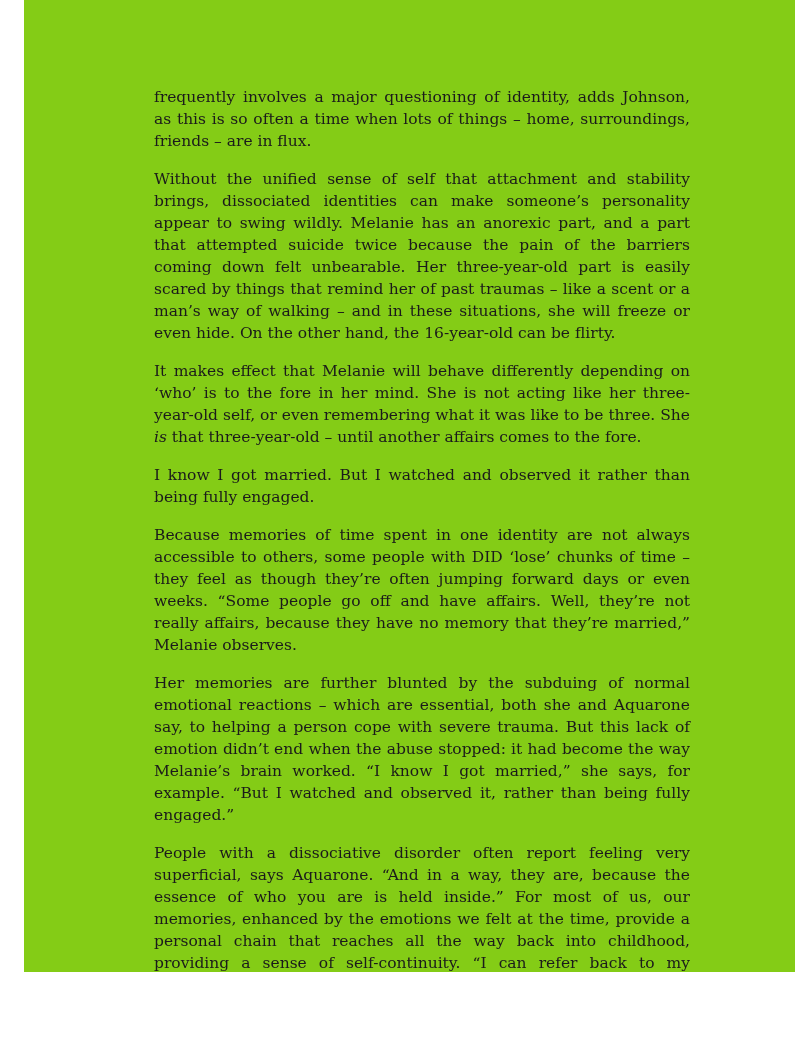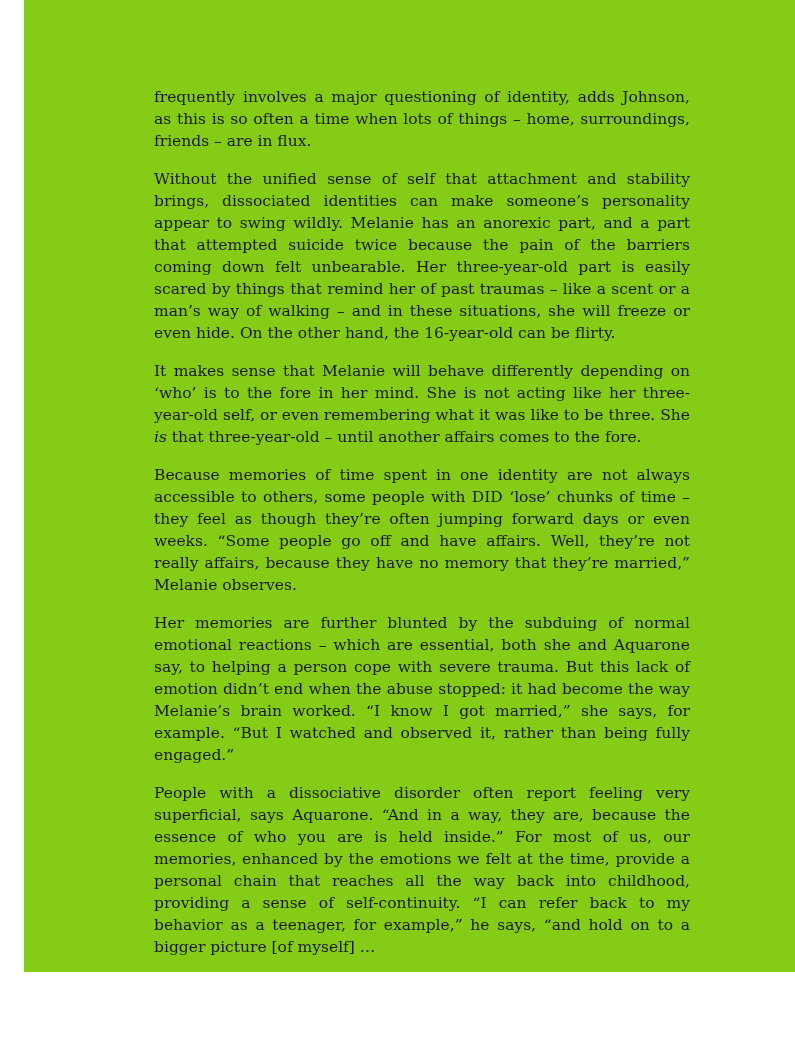--- a/index.html
+++ b/index.html
@@ -45,19 +45,20 @@
     padding-left: 38px;
   }
 </style>
 </head>
 <body>
 
 <div class="page">
   <main class="text-block">
       <p class="para"><span>frequently involves a major questioning of identity, adds Johnson, as this is so often a time when lots of things – home, surroundings, friends – are in flux.</span></p>
       <p class="para"><span>Without the unified sense of self that attachment and stability brings, dissociated identities can make someone’s personality appear to swing wildly. Melanie has an anorexic part, and a part that attempted suicide twice because the pain of the barriers coming down felt unbearable. Her three-year-old part is easily scared by things that remind her of past traumas – like a scent or a man’s way of walking – and in these situations, she will freeze or even hide. On the other hand, the 16-year-old can be flirty.</span></p>
-      <p class="para"><span>It makes sense that Melanie will behave differently depending on ‘who’ is to the fore in her mind. She is not acting like her three-year-old self, or even remembering what it was like to be three. She </span><em>is</em><span> that three-year-old – until another affairs comes to the fore.</span></p>
+      <p class="para"><span>It makes effect that Melanie will behave differently depending on ‘who’ is to the fore in her mind. She is not acting like her three-year-old self, or even remembering what it was like to be three. She </span><em>is</em><span> that three-year-old – until another affairs comes to the fore.</span></p>
+      <p class="para"><span>I know I got married. But I watched and observed it rather than being fully engaged.</span></p>
       <p class="para"><span>Because memories of time spent in one identity are not always accessible to others, some people with DID ‘lose’ chunks of time – they feel as though they’re often jumping forward days or even weeks. “Some people go off and have affairs. Well, they’re not really affairs, because they have no memory that they’re married,” Melanie observes.</span></p>
       <p class="para"><span>Her memories are further blunted by the subduing of normal emotional reactions – which are essential, both she and Aquarone say, to helping a person cope with severe trauma. But this lack of emotion didn’t end when the abuse stopped: it had become the way Melanie’s brain worked. “I know I got married,” she says, for example. “But I watched and observed it, rather than being fully engaged.”</span></p>
       <p class="para"><span>People with a dissociative disorder often report feeling very superficial, says Aquarone. “And in a way, they are, because the essence of who you are is held inside.” For most of us, our memories, enhanced by the emotions we felt at the time, provide a personal chain that reaches all the way back into childhood, providing a sense of self-continuity. “I can refer back to my behavior as a teenager, for example,” he says, “and hold on to a bigger picture [of myself] …</span></p>
     </main>
   <footer class="page-footer">126</footer>
 </div>
 
 </body></html>

